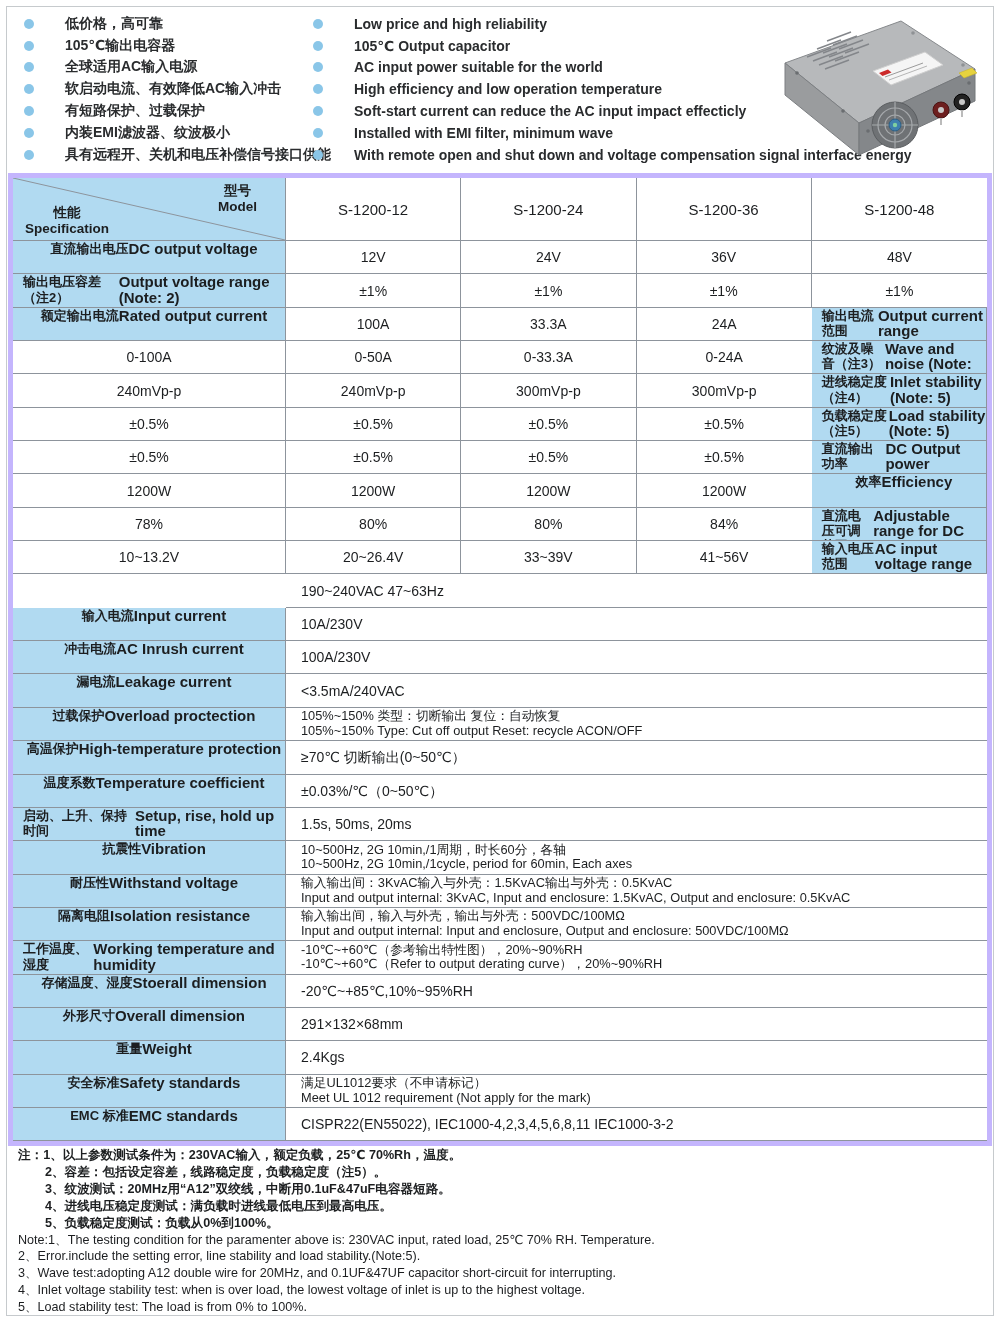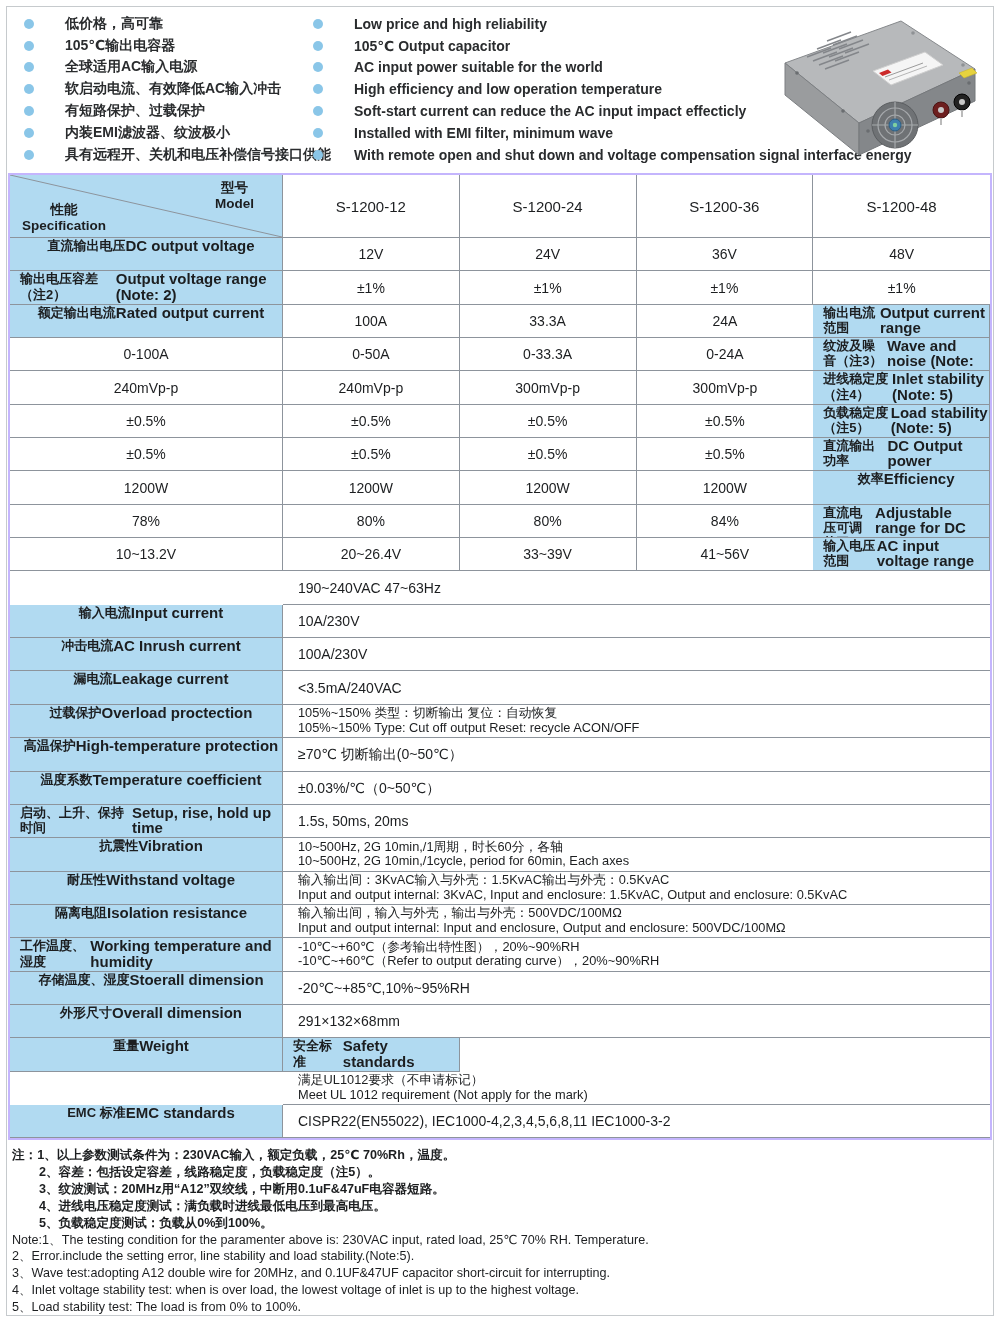--- a/index.html
+++ b/index.html
@@ -14,38 +14,38 @@
   .feat-en{left:289px;}
   .feat-item{display:flex;align-items:center;height:21.8px;font-size:14px;font-weight:700;color:#2a2c2e;white-space:nowrap;gap:26px;}
   .dot{width:10px;height:10px;border-radius:50%;background:#8ac6e8;margin-right:5px;flex:none;}
 
   .photo{position:absolute;right:0;top:0;width:215px;height:152px;}
 
   
   .spec-table{position:absolute;left:8px;top:173px;width:984px;box-sizing:border-box;
               display:grid;grid-template-columns:273px repeat(4,1fr);
               grid-template-rows:63px;grid-auto-rows:33.35px;
-              border:2px solid #c4b5fd;background:#fff;}
+              border:5px solid #c4b5fd;background:#fff;}
   .cell{box-sizing:border-box;border-right:1px solid #8d949c;border-bottom:1px solid #8d949c;overflow:hidden;}
   .lastcol{border-right:none;}
   .corner{position:relative;background:#b1daf1;}
   .diag{position:absolute;left:0;top:0;}
   .corner-top{position:absolute;top:5px;right:28px;text-align:center;font-weight:700;font-size:13.5px;line-height:16px;}
   .corner-bottom{position:absolute;bottom:3px;left:12px;text-align:center;font-weight:700;font-size:13.5px;line-height:16px;}
   .head{display:flex;align-items:center;justify-content:center;font-size:15px;background:#fff;}
   .lab{background:#b1daf1;display:flex;flex-direction:row;justify-content:center;
        padding-left:10px;font-weight:700;font-size:13px;line-height:15.3px;}
   .lab .en{font-size:15px;}
   .val{display:flex;align-items:center;justify-content:center;font-size:14px;}
   .fullval{grid-column:2/6;display:flex;flex-direction:column;justify-content:center;
            align-items:flex-start;padding-left:15px;font-size:14px;line-height:16px;}
   .fullval.two{font-size:12.8px;line-height:14.8px;}
 
   
-  .notes{position:absolute;left:12px;top:1147px;right:18px;}
+  .notes{position:absolute;left:18px;top:1147px;right:18px;}
   .note-zh{font-size:12.6px;line-height:16.9px;font-weight:700;white-space:nowrap;}
   .note-zh.cont{margin-left:27px;}
   .note-en{font-size:12.6px;line-height:16.9px;font-weight:400;white-space:nowrap;}
   .note-en.cont{}
 </style>
 </head>
 <body>
 
 <div class="page">
   <div class="frame"></div>
@@ -370,20 +370,23 @@
         <div class="zh">外形尺寸</div>
         <div class="en">Overall dimension</div>
       </div>
       <div class="cell fullval lastcol">
         <div>291×132×68mm</div>
       </div>
       <div class="cell lab">
         <div class="zh">重量</div>
         <div class="en">Weight</div>
       </div>
+      <div class="cell fullval lastcol">
+        <div>2.4Kgs</div>
+      </div>
       <div class="cell lab">
         <div class="zh">安全标准</div>
         <div class="en">Safety standards</div>
       </div>
       <div class="cell fullval lastcol two">
         <div>满足UL1012要求（不申请标记）</div>
         <div>Meet UL 1012 requirement (Not apply for the mark)</div>
       </div>
       <div class="cell lab">
         <div class="zh">EMC 标准</div>

